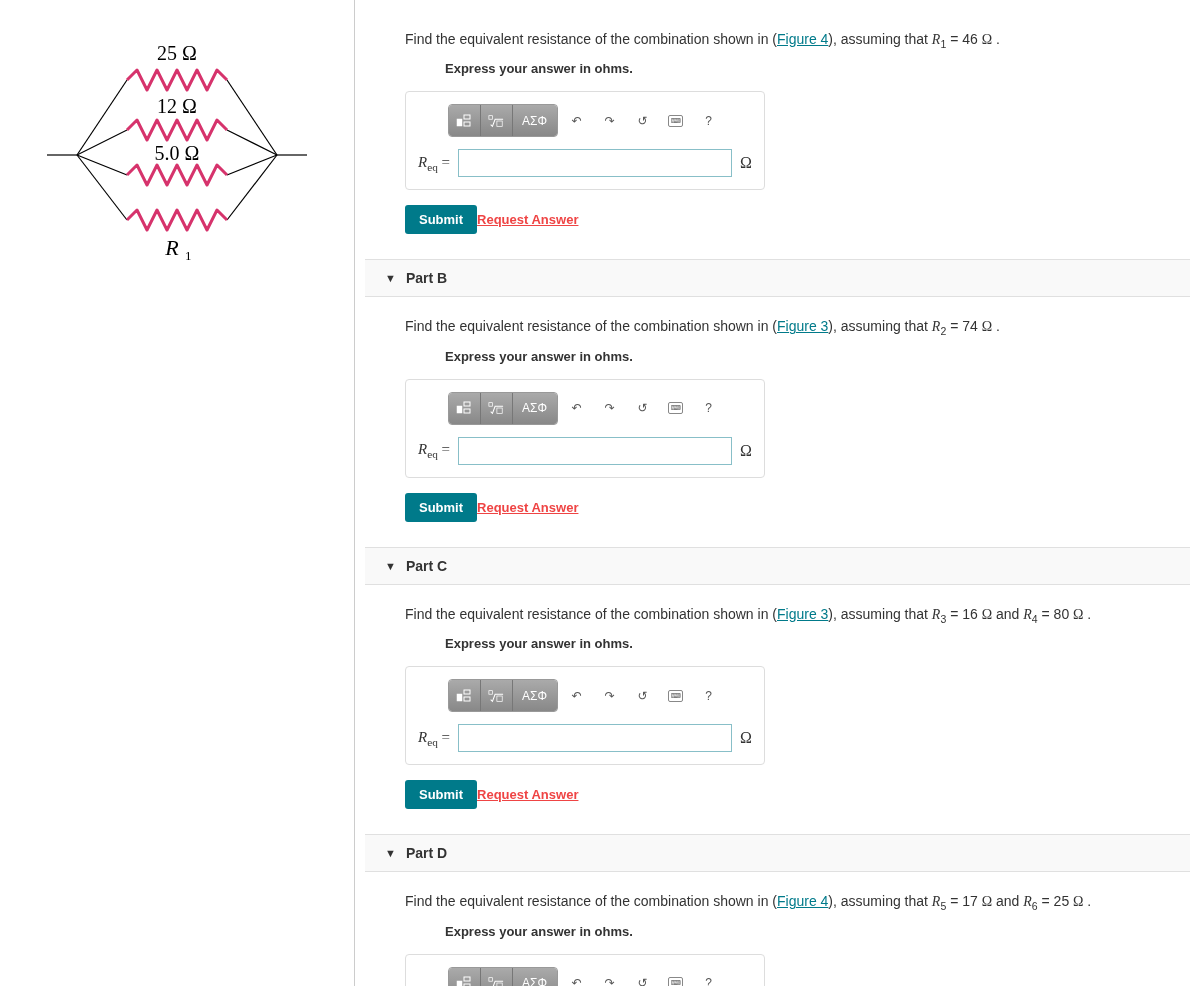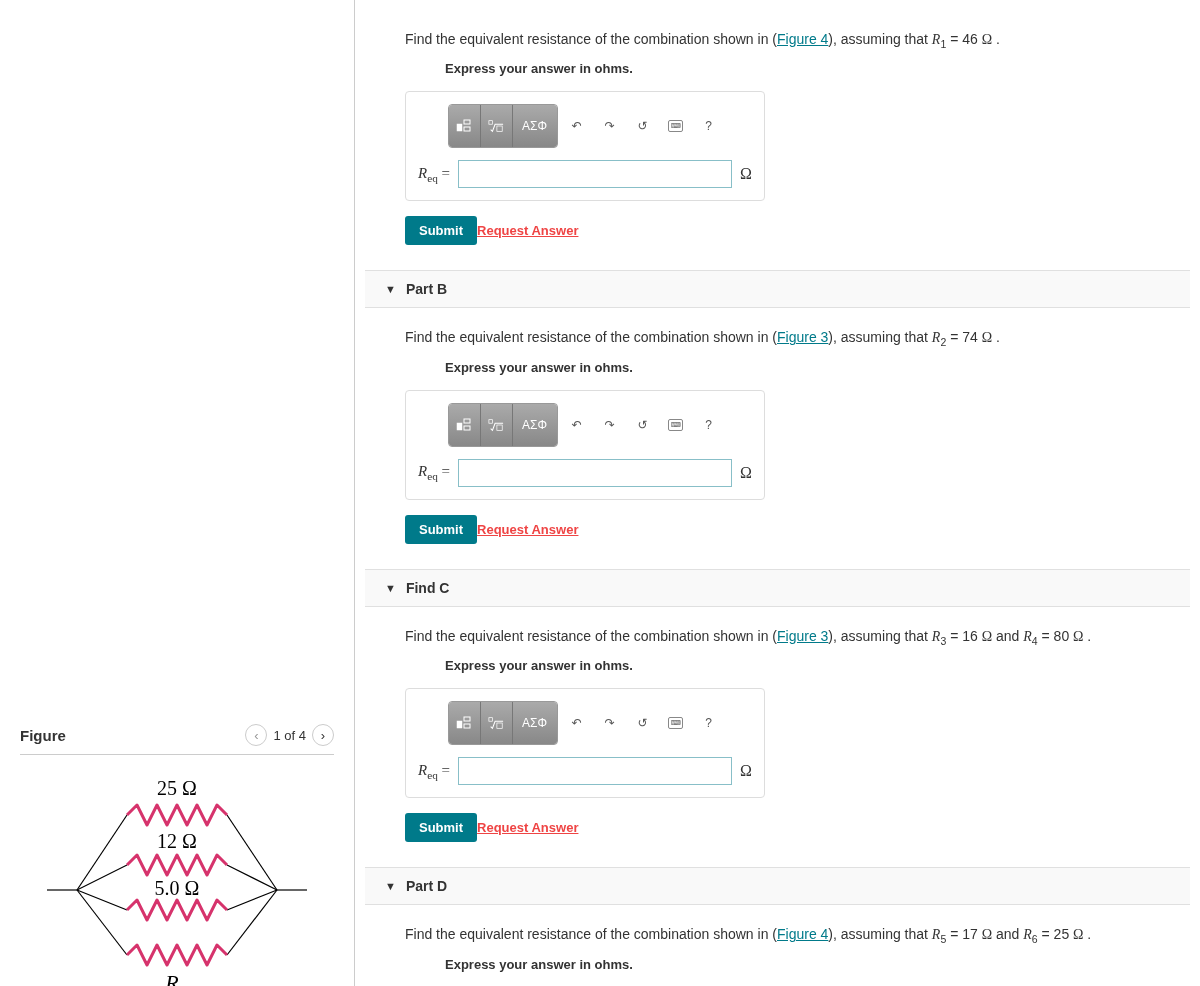--- a/index.html
+++ b/index.html
@@ -126,21 +126,21 @@
     margin-bottom: 12px;
   }
   .tbtn-group {
     display: flex;
     border: 1px solid #999;
     border-radius: 4px;
     overflow: hidden;
   }
   .tbtn {
     width: 32px;
-    height: 42px;
+    height: 31px;
     background: linear-gradient(#aaa, #888);
     color: #fff;
     display: flex;
     align-items: center;
     justify-content: center;
     font-size: 12px;
     border-right: 1px solid #777;
     cursor: pointer;
   }
   .tbtn:last-child { border-right: none; }
@@ -205,28 +205,20 @@
     padding: 1px 2px;
     letter-spacing: -0.5px;
   }
 </style>
 </head>
 <body>
 
 <div class="layout">
 
   <div class="left-panel">
-    <div class="figure-header">
-      <div class="figure-title">Figure</div>
-      <div class="figure-pager">
-        <div class="pager-btn">‹</div>
-        <span>1 of 4</span>
-        <div class="pager-btn active">›</div>
-      </div>
-    </div>
     <div class="figure-image">
       <svg class="circuit-svg" viewBox="0 0 280 230">
 
         <g stroke="#000" stroke-width="1.2" fill="none">
 
           <line x1="40" y1="115" x2="10" y2="115"></line>
           <line x1="270" y1="115" x2="240" y2="115"></line>
 
           <line x1="40" y1="115" x2="90" y2="40"></line>
           <line x1="240" y1="115" x2="190" y2="40"></line>
@@ -348,21 +340,21 @@
         <div class="action-row">
           <button class="submit-btn">Submit</button>
           <span class="request-link">Request Answer</span>
         </div>
       </div>
     </div>
 
     <div class="part-block">
       <div class="part-header">
         <span class="caret">▼</span>
-        <span>Find C</span>
+        <span>Part C</span>
       </div>
       <div class="part-body">
         <div class="prompt-text">
           <span>Find the equivalent resistance of the combination shown in (</span><span class="figlink">Figure 3</span><span>), assuming that </span><span class="var">R</span><span class="sub">3</span><span> = 16 </span><span class="ohm">Ω</span><span> and </span><span class="var">R</span><span class="sub">4</span><span> = 80 </span><span class="ohm">Ω</span><span> .</span>
         </div>
         <div class="express">Express your answer in ohms.</div>
         <div class="answer-box">
           <div class="toolbar">
             <div class="tbtn-group">
               <div class="tbtn">

